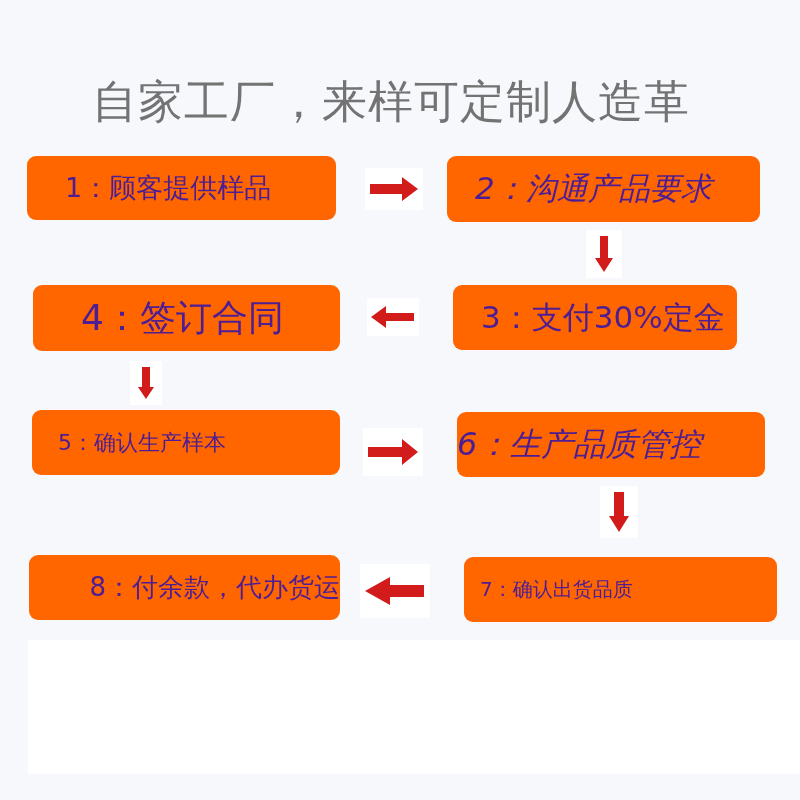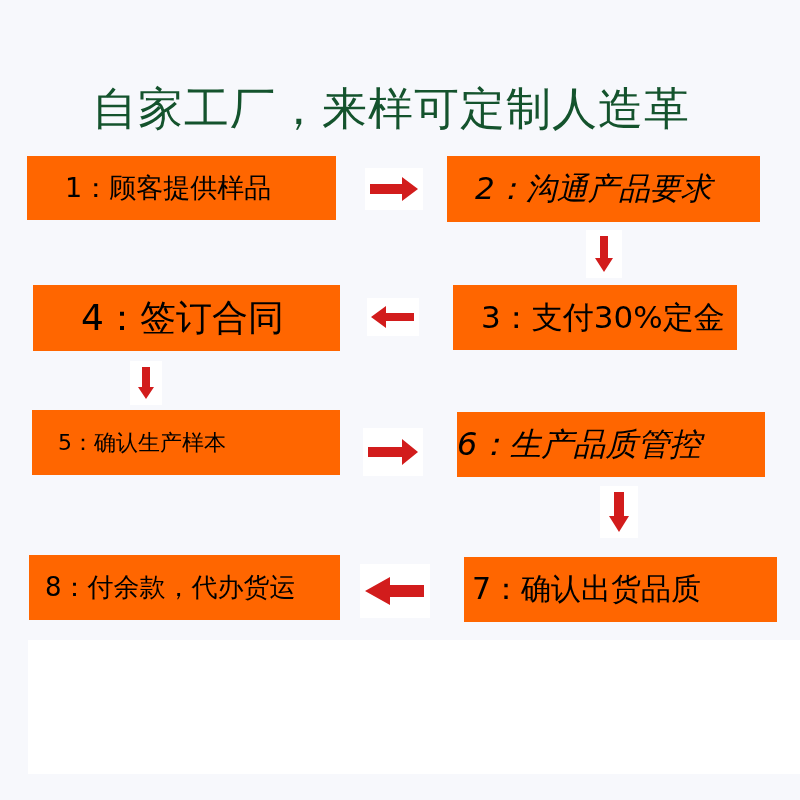--- a/index.html
+++ b/index.html
@@ -3,28 +3,28 @@
 <meta charset="utf-8">
 <style>
   html, body { margin:0; padding:0; }
   body {
     width:800px; height:800px; position:relative; overflow:hidden;
     background:#f7f8fc;
     font-family:"DejaVu Sans", sans-serif;
   }
   .title {
     position:absolute; left:92px; top:72px; width:660px; height:60px;
-    font-size:45px; line-height:60px; color:#14532d; letter-spacing:1px;
+    font-size:45px; line-height:60px; color:#737373; letter-spacing:1px;
     white-space:nowrap;
-    margin-top:7px;
   }
   .step {
-    position:absolute; background:#ff6600; color:#000000;
+    position:absolute; background:#ff6600; color:#4c1d95;
     display:flex; align-items:center; white-space:nowrap;
     box-sizing:border-box;
+    border-radius:9px;
   }
   .arrow-box {
     position:absolute; background:#ffffff;
     display:flex; align-items:center; justify-content:center;
   }
   .arrow-box svg { display:block; }
   .panel {
     position:absolute; left:28px; top:640px; width:772px; height:134px;
     background:#ffffff;
   }
@@ -87,27 +87,27 @@
 <div class="step" style="left:457px; top:412px; width:308px; height:65px; padding-left:0; font-size:32px;font-style:italic;">
   <span>6：生产品质管控</span>
 </div>
 
 <div class="arrow-box" style="left:600px; top:486px; width:38px; height:52px;">
   <svg width="22" height="44" viewBox="0 0 22 44">
     <polygon points="6,2 16,2 16,26 21,26 11,42 1,26 6,26" fill="#d21c1c"></polygon>
   </svg>
 </div>
 
-<div class="step" style="left:29px; top:555px; width:311px; height:65px; padding-left:16px; font-size:26px;">
+<div class="step" style="left:29px; top:555px; width:311px; height:65px; padding-left:16px; font-size:26px;justify-content:flex-end;">
   <span>8：付余款，代办货运</span>
 </div>
 
 <div class="arrow-box" style="left:360px; top:564px; width:70px; height:54px;">
   <svg width="62" height="28" viewBox="0 0 62 28">
     <polygon points="60,8 26,8 26,0 1,14 26,28 26,20 60,20" fill="#d21c1c"></polygon>
   </svg>
 </div>
 
-<div class="step" style="left:464px; top:557px; width:313px; height:65px; padding-left:8px; font-size:30px;">
+<div class="step" style="left:464px; top:557px; width:313px; height:65px; padding-left:16px; font-size:20px;">
   <span>7：确认出货品质</span>
 </div>
 
 <div class="panel"></div>
 
 </body></html>

